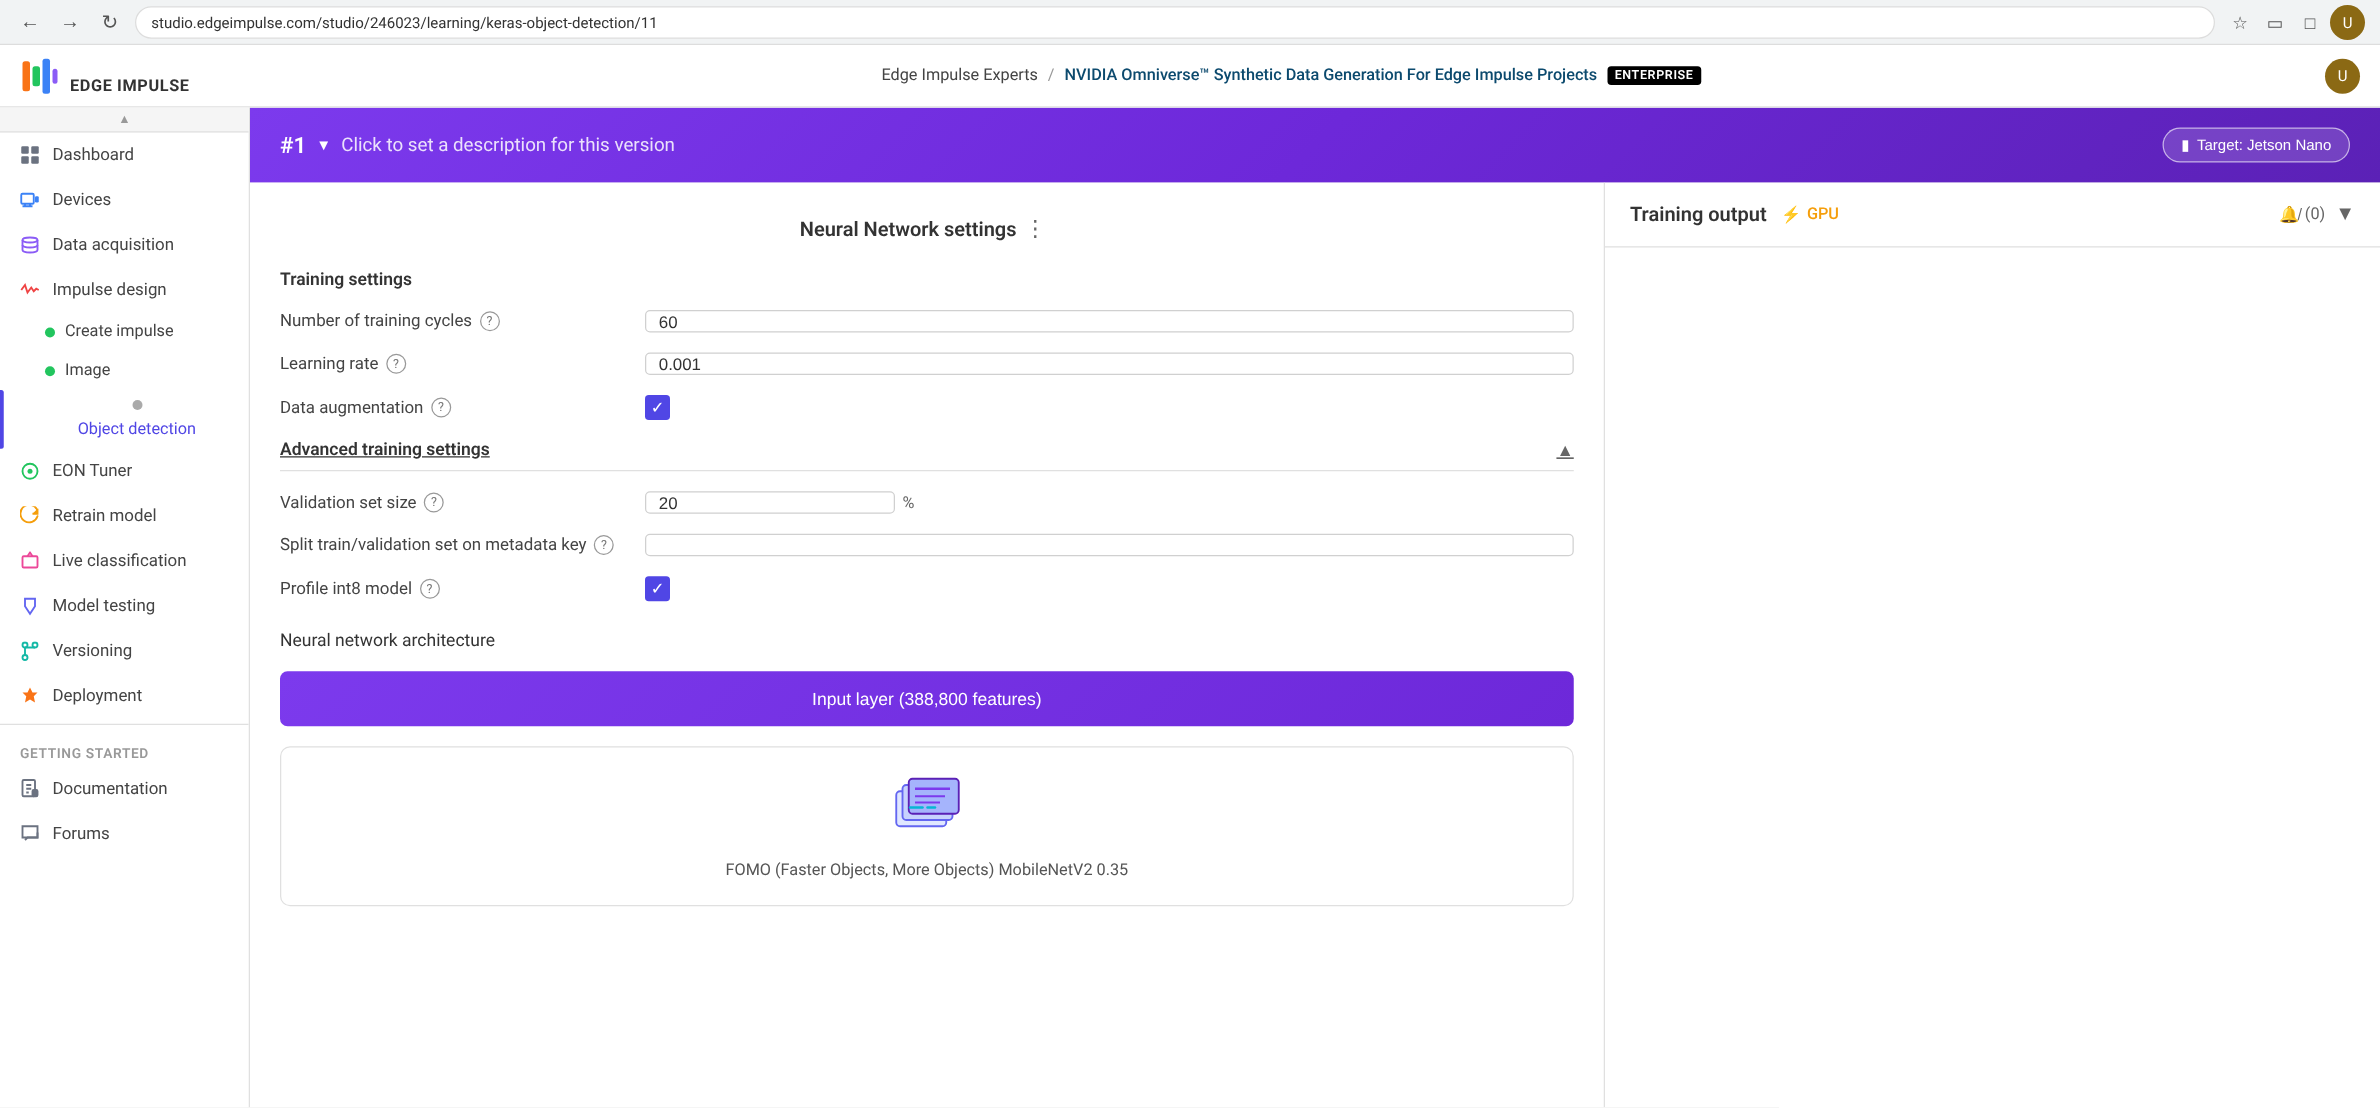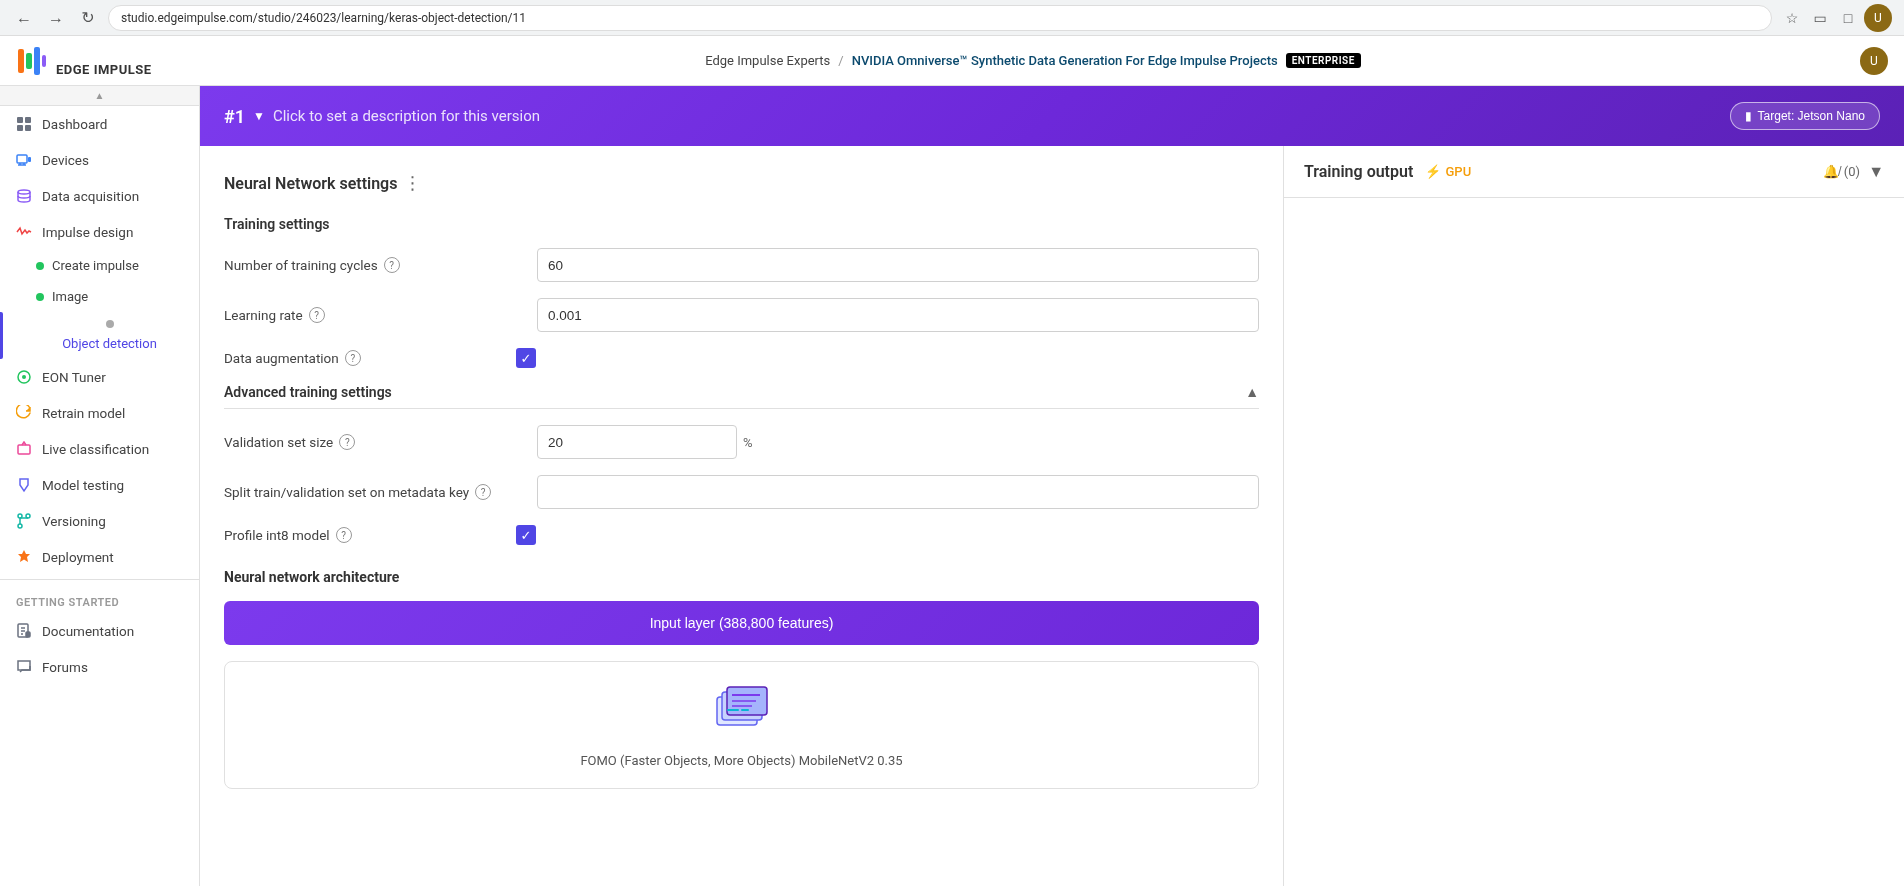--- a/index.html
+++ b/index.html
@@ -289,21 +289,21 @@
       align-items: center;
       gap: 4px;
       color: #666;
       font-size: 13px;
     }
 
     
     .section-header {
       display: flex;
       align-items: center;
-      justify-content: flex-start;
+      justify-content: center;
       margin-bottom: 20px;
     }
     .section-title {
       font-size: 16px;
       font-weight: 600;
       color: #333;
     }
     .menu-dots-btn {
       background: none;
       border: none;
@@ -342,28 +342,27 @@
       display: flex;
       align-items: center;
       justify-content: center;
       font-size: 10px;
       color: #777;
       cursor: pointer;
       flex-shrink: 0;
     }
     .form-input {
       flex: 1;
-      height: 34px;
+      height: 18px;
       border: 1.5px solid #d0d0d0;
       border-radius: 4px;
       padding: 0 10px;
       font-size: 13.5px;
       color: #333;
       outline: none;
-      margin-left: 21px;
     }
     .form-input-with-suffix {
       display: flex;
       align-items: center;
       flex: 1;
       gap: 6px;
     }
     .input-suffix {
       font-size: 13px;
       color: #666;
@@ -381,34 +380,35 @@
     .checkbox-check { color: white; font-size: 13px; }
 
     .advanced-section-header {
       display: flex;
       align-items: center;
       justify-content: space-between;
       margin-bottom: 16px;
       margin-top: 8px;
       padding-bottom: 8px;
       border-bottom: 1px solid #e0e0e0;
+      text-decoration: underline;
     }
     .collapse-btn {
       background: none;
       border: none;
       cursor: pointer;
       color: #666;
       font-size: 14px;
     }
     .arch-section {
       margin-top: 24px;
     }
     .arch-title {
       font-size: 14px;
-      font-weight: 700;
+      font-weight: 400;
       color: #333;
       margin-bottom: 16px;
     }
     .input-layer-btn {
       width: 100%;
       background: linear-gradient(135deg, #7C3AED, #6D28D9);
       color: white;
       border: none;
       border-radius: 6px;
       padding: 14px;

